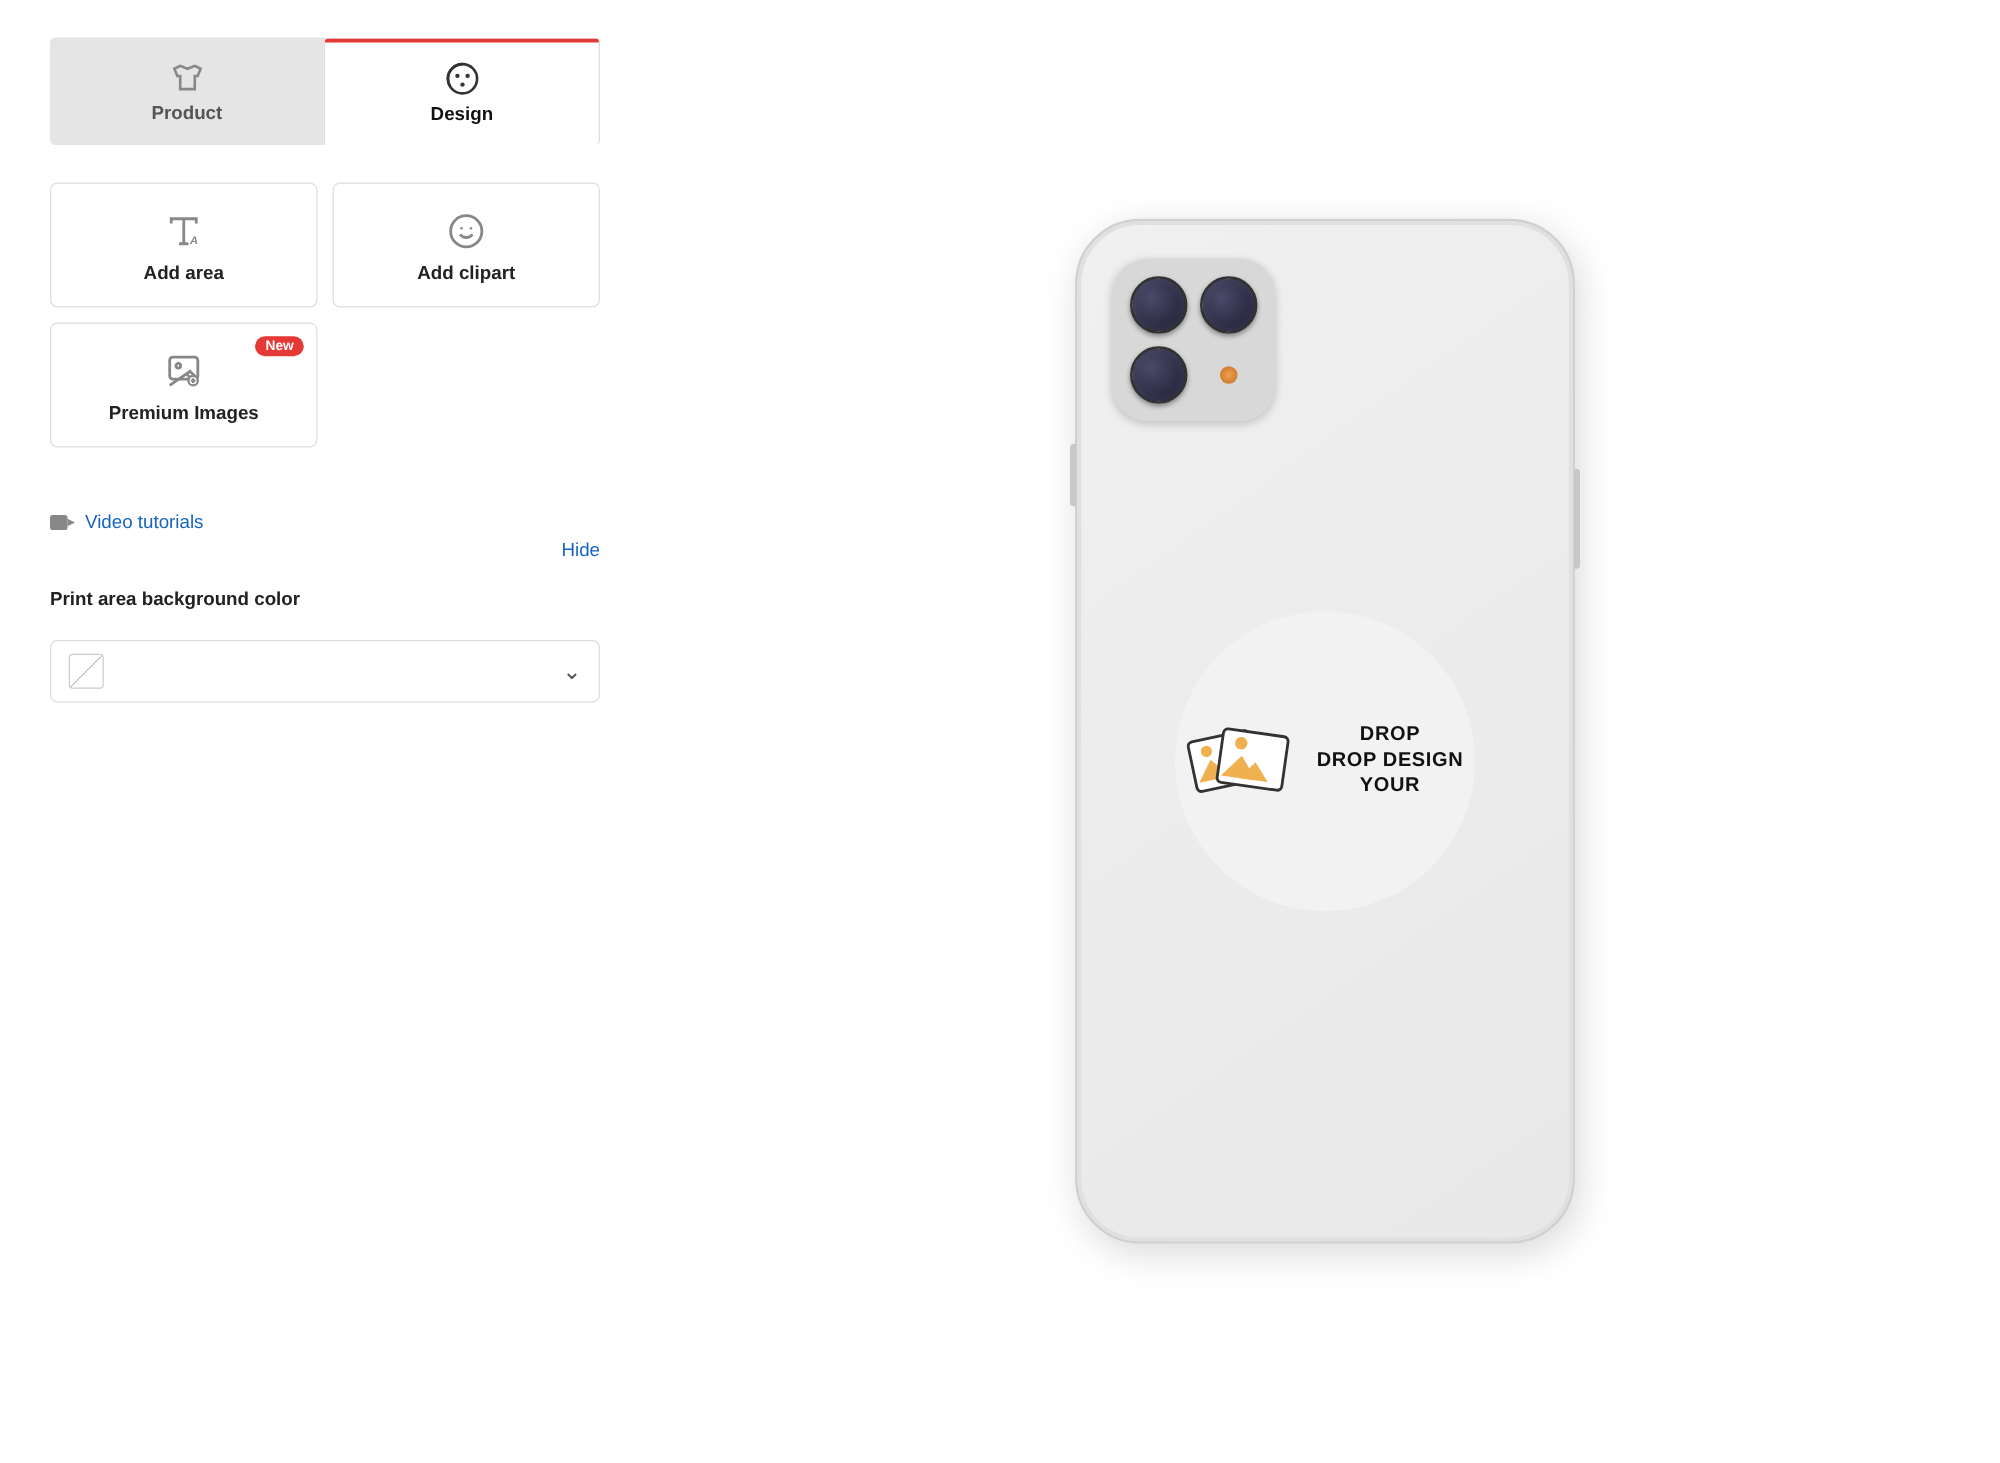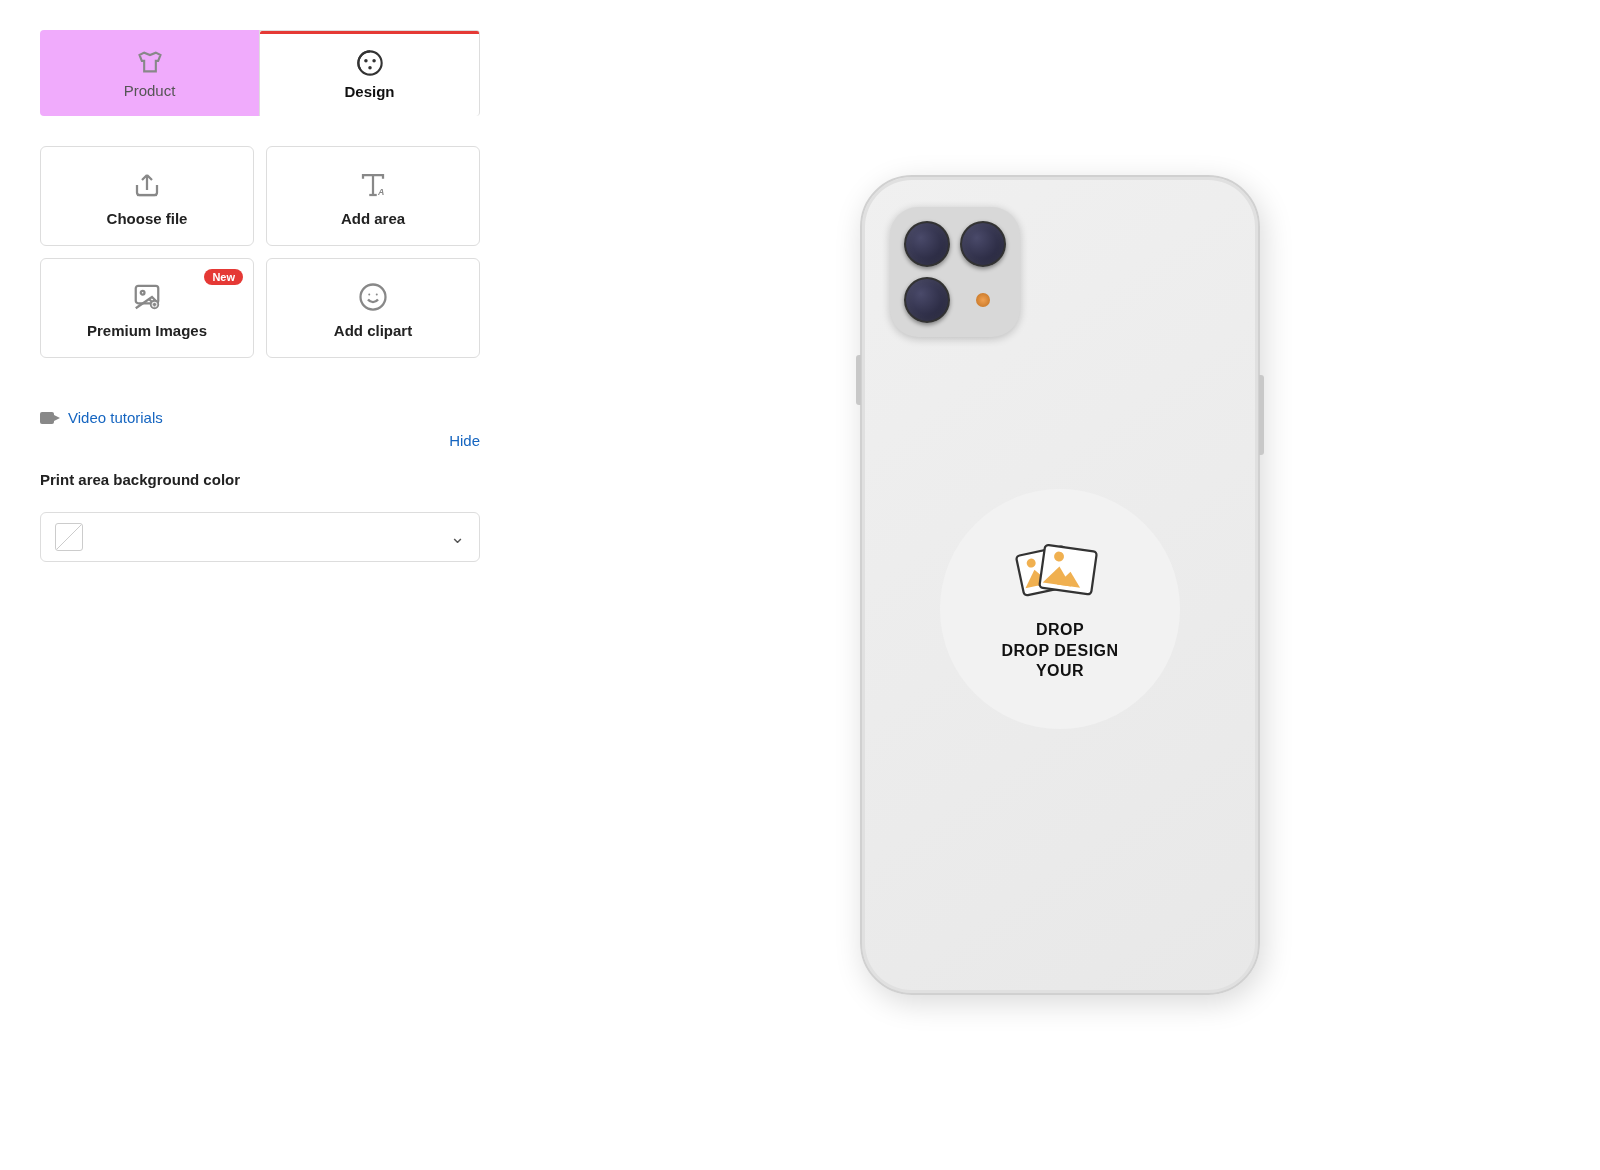--- a/index.html
+++ b/index.html
@@ -25,23 +25,23 @@
       margin-bottom: 30px;
     }
     .tab {
       flex: 1;
       display: flex;
       flex-direction: column;
       align-items: center;
       padding: 18px 10px 16px;
       cursor: pointer;
       border: none;
-      background: #f0abfc;
+      background: #e5e5e5;
       font-size: 15px;
-      font-weight: 400;
+      font-weight: 700;
       color: #555;
       gap: 6px;
       position: relative;
     }
     .tab:first-child {
       border-radius: 4px 0 0 4px;
     }
     .tab:last-child {
       border-radius: 0 4px 4px 0;
       background: #fff;
@@ -261,21 +261,21 @@
     .drop-zone {
       position: absolute;
       top: 50%;
       left: 50%;
       transform: translate(-50%, -40%);
       width: 240px;
       height: 240px;
       background: #f2f2f2;
       border-radius: 50%;
       display: flex;
-      flex-direction: column;
+      flex-direction: row;
       align-items: center;
       justify-content: center;
       gap: 14px;
     }
 
     .drop-icon {
       width: 90px;
       height: 70px;
     }
 
@@ -307,61 +307,53 @@
         <circle cx="15.5" cy="10" r="1.5" fill="currentColor" stroke="none"></circle>
         <circle cx="12" cy="16" r="1.5" fill="currentColor" stroke="none"></circle>
         <path d="M12 2C6.5 2 2 6.5 2 12c0 2 .6 3.8 1.6 5.3"></path>
       </svg>
       <span>Design</span>
     </button>
   </div>
 
   <div class="action-grid">
 
-    <button class="action-btn">
-      <svg viewBox="0 0 24 24" fill="none" stroke="currentColor" stroke-width="1.8">
-        <path d="M12 16V4m0 0l-4 4m4-4l4 4"></path>
-        <path d="M4 20h16"></path>
-        <path d="M4 12v6a2 2 0 002 2h12a2 2 0 002-2v-6"></path>
-      </svg>
-      <span>Choose file</span>
-    </button>
 
     <button class="action-btn">
       <svg viewBox="0 0 24 24" fill="none" stroke="currentColor" stroke-width="1.8">
         <path d="M4 7V4h16v3"></path>
         <path d="M9 20h6"></path>
         <path d="M12 4v16"></path>
         <text x="16" y="20" font-size="7" fill="currentColor" stroke="none" font-style="italic">A</text>
       </svg>
       <span>Add area</span>
     </button>
 
     <button class="action-btn">
       <svg viewBox="0 0 24 24" fill="none" stroke="currentColor" stroke-width="1.8">
+        <circle cx="12" cy="12" r="10"></circle>
+        <path d="M8 14s1.5 2 4 2 4-2 4-2"></path>
+        <circle cx="9" cy="10" r="0.8" fill="currentColor" stroke="none"></circle>
+        <circle cx="15" cy="10" r="0.8" fill="currentColor" stroke="none"></circle>
+      </svg>
+      <span>Add clipart</span>
+    </button>
+
+    <button class="action-btn">
+      <svg viewBox="0 0 24 24" fill="none" stroke="currentColor" stroke-width="1.8">
         <rect x="3" y="3" width="18" height="14" rx="2"></rect>
         <circle cx="8.5" cy="8.5" r="1.5"></circle>
         <path d="M21 17l-5-5L3 21"></path>
         <path d="M14 14l3 3"></path>
 
         <circle cx="18" cy="18" r="3" fill="white" stroke="currentColor" stroke-width="1.5"></circle>
         <path d="M16.5 18h3M18 16.5v3" stroke="currentColor" stroke-width="1.5"></path>
       </svg>
       <span class="new-badge">New</span>
       <span>Premium Images</span>
-    </button>
-
-    <button class="action-btn">
-      <svg viewBox="0 0 24 24" fill="none" stroke="currentColor" stroke-width="1.8">
-        <circle cx="12" cy="12" r="10"></circle>
-        <path d="M8 14s1.5 2 4 2 4-2 4-2"></path>
-        <circle cx="9" cy="10" r="0.8" fill="currentColor" stroke="none"></circle>
-        <circle cx="15" cy="10" r="0.8" fill="currentColor" stroke="none"></circle>
-      </svg>
-      <span>Add clipart</span>
     </button>
 
   </div>
 
   <div class="video-row">
     <div class="video-left">
       <svg viewBox="0 0 20 16">
         <rect x="0" y="2" width="14" height="12" rx="2" fill="#888"></rect>
         <polygon points="14,5 20,8 14,11" fill="#888"></polygon>
       </svg>

